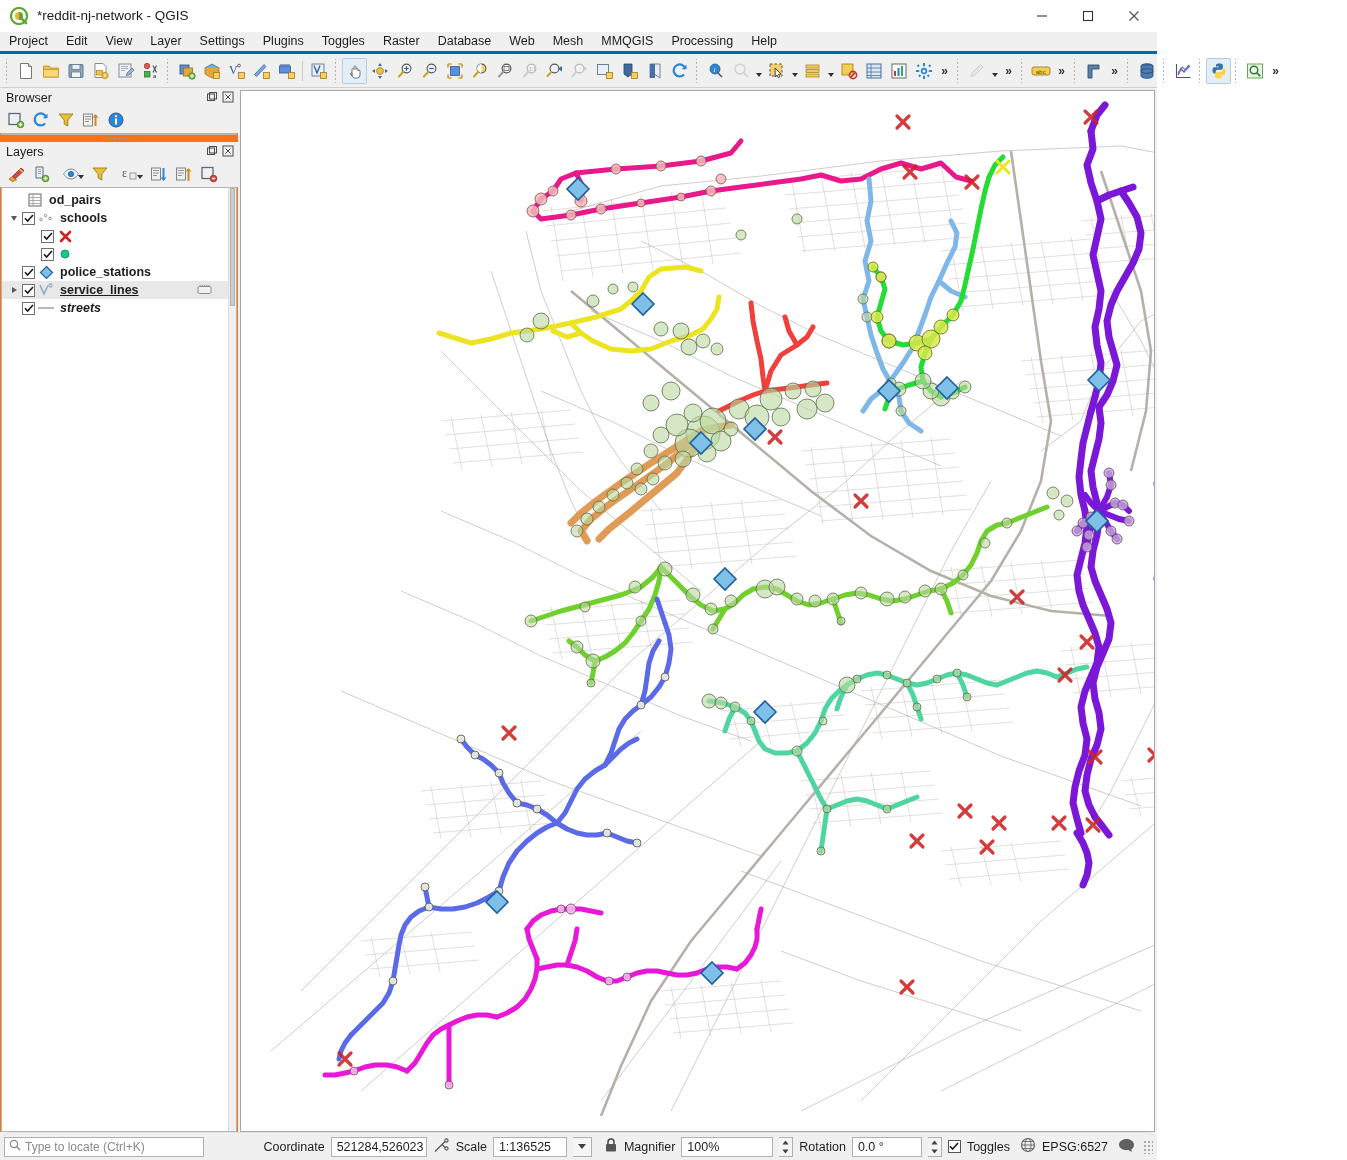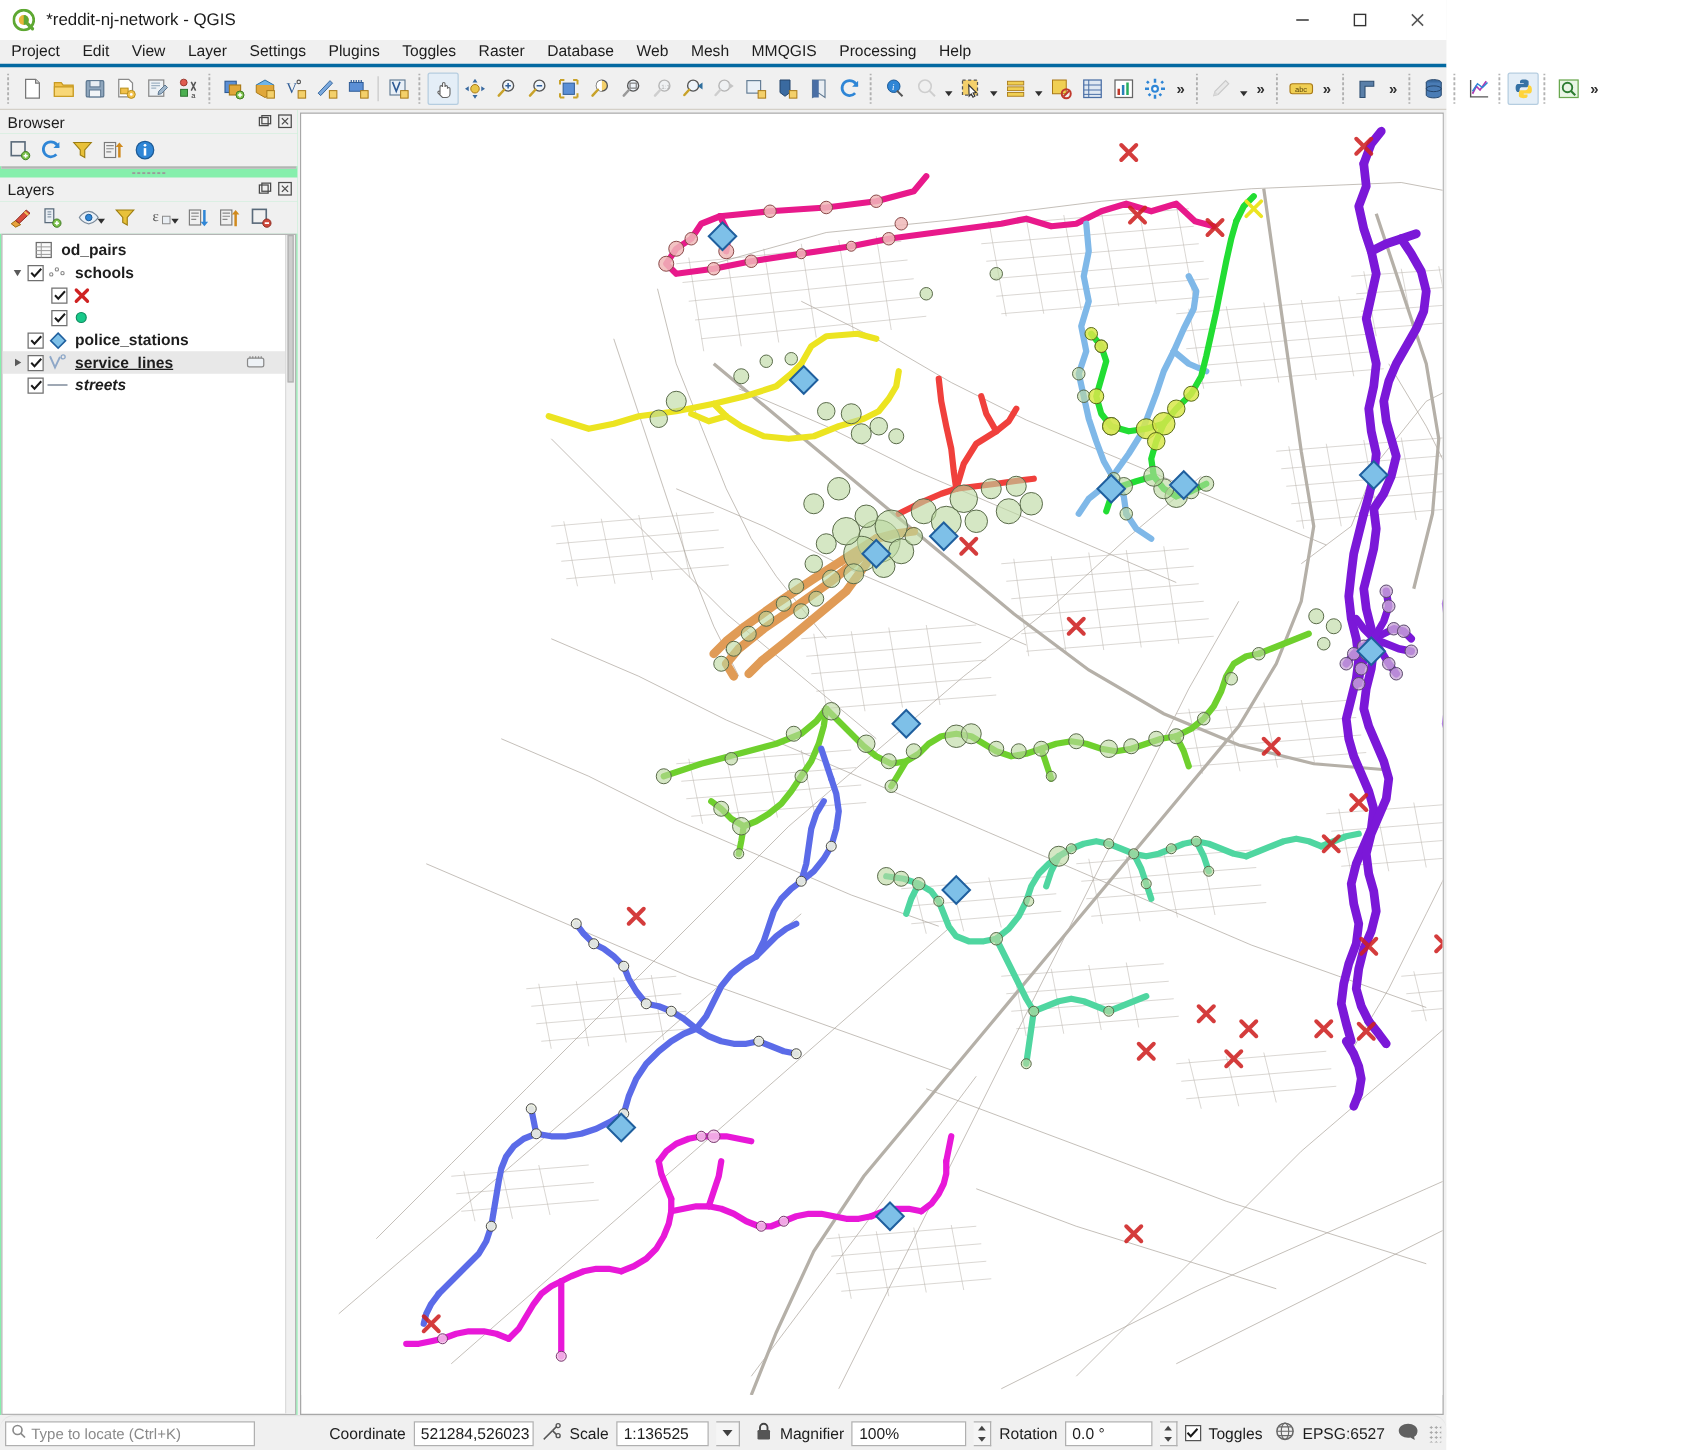--- a/index.html
+++ b/index.html
@@ -51,21 +51,21 @@
   .tbtn.disabled { opacity: .38; }
   .tsep { width:1px; height:20px; background:#c8c8c8; margin:0 3px; flex:none; }
   .tmore { width:17px; height:26px; display:flex; align-items:center; justify-content:center; font-size:12px; font-weight:bold; color:#303030; flex:none;}
   .tdrop { width:11px; height:26px; display:flex; align-items:flex-end; justify-content:center; padding-bottom:7px; flex:none;}
   .tdrop::after { content:""; border-left:3.5px solid transparent; border-right:3.5px solid transparent; border-top:4px solid #303030; display:block; }
 
   
   .body { flex: 1; display: flex; min-height: 0; background:#f0f0f0; }
 
   
-  .leftdock { width: 238px; display:flex; flex-direction:column; flex:none; background:#86efac; }
+  .leftdock { width: 238px; display:flex; flex-direction:column; flex:none; background:#f97316; }
   .panel { display:flex; flex-direction:column; min-height:0; }
   .panel-title {
     height: 19px; display:flex; align-items:center; padding-left:6px;
     font-size: 12.5px; color:#1d1d1d; background:#f0f0f0; position:relative; flex:none;
   }
   .panel-title .pbtns { position:absolute; right:4px; top:2px; display:flex; gap:3px; }
   .pbtn { width:13px; height:13px; display:flex; align-items:center; justify-content:center; }
   .panel-tools { height:26px; display:flex; align-items:center; gap:1px; padding-left:4px; background:#f0f0f0; flex:none;}
   .ptool { width:24px; height:22px; display:flex; align-items:center; justify-content:center; }
   .ptool.dd { width:33px; position:relative; }

